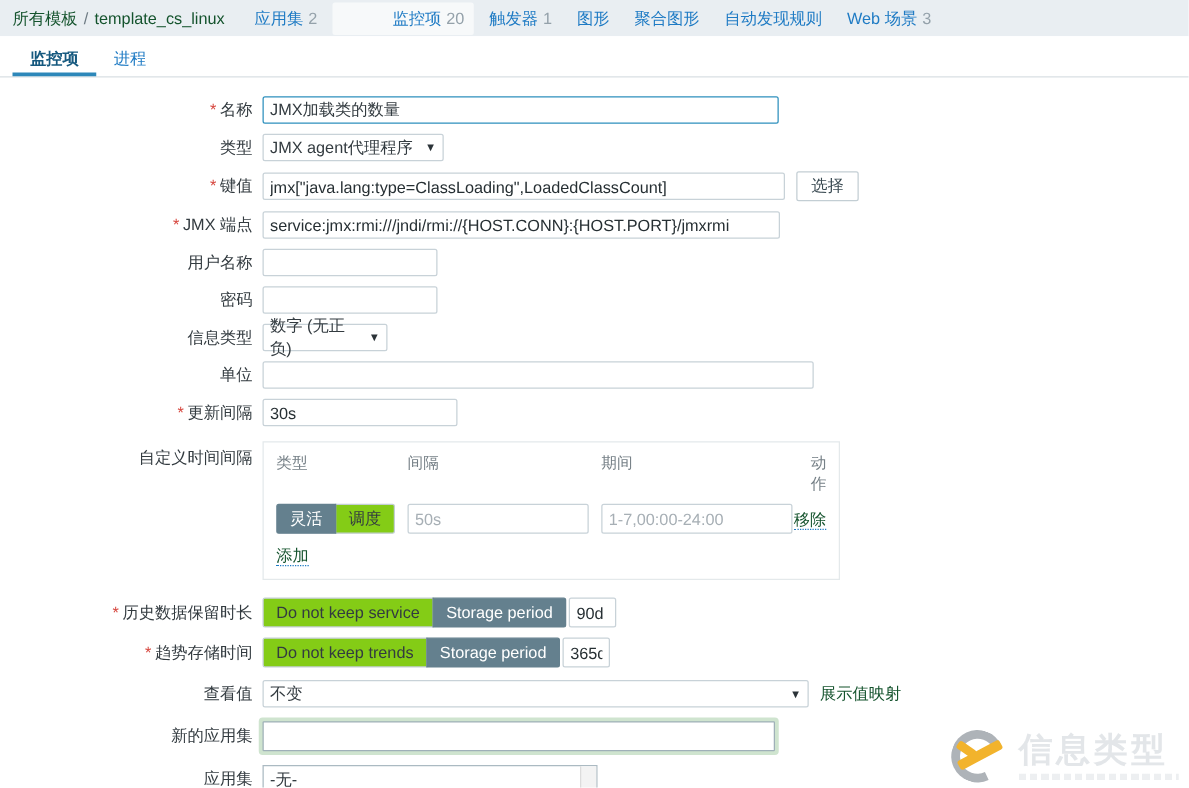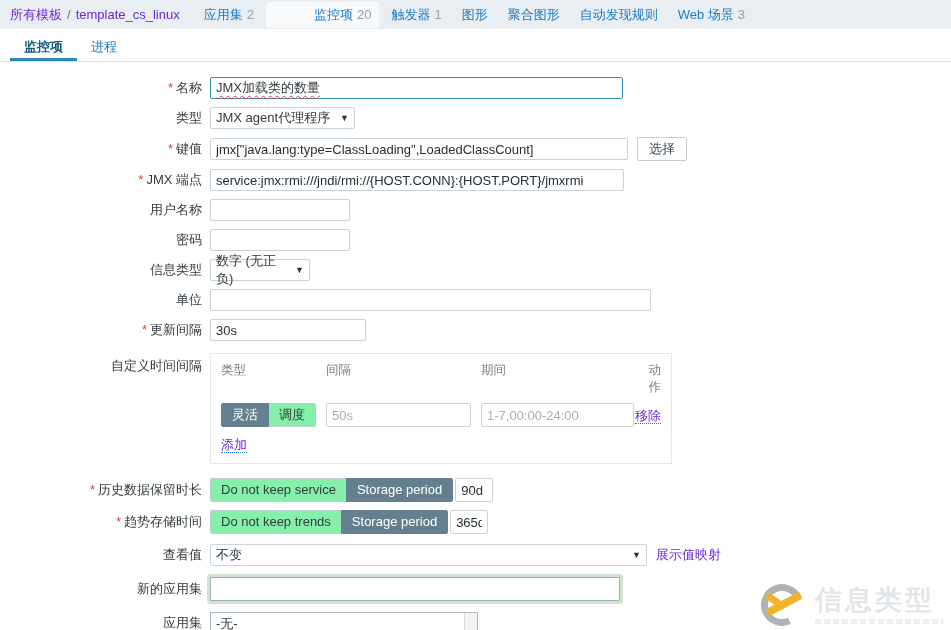--- a/index.html
+++ b/index.html
@@ -2,21 +2,21 @@
 <html><head>
 <meta charset="utf-8">
 <style>
   * { box-sizing: border-box; margin: 0; padding: 0; }
   html,body { width:951px; height:630px; }
   body {
     font-family: "Liberation Sans","DejaVu Sans",sans-serif;
     background:#fff; color:#333b40; overflow:hidden; position:relative;
     font-size:13px;
   }
-  a { text-decoration:none; color:#6d28d9; cursor:pointer; }
+  a { text-decoration:none; color:#14532d; cursor:pointer; }
 
   
   .topnav {
     background:#e9eef2; height:29px; display:flex; align-items:center;
     padding:0 10px; white-space:nowrap;
   }
   .crumb-sep { color:#6d7a83; margin:0 5px; }
   .navlist { display:flex; margin-left:16px; align-items:flex-start; }
   .navitem { padding:4px 8px; margin-right:4px; border-radius:2px; color:#1f7bc4; }
   .navitem.active { background:#f7f9fa;padding-left:48px; }
@@ -37,37 +37,37 @@
   .txt {
     height:22px; border:1px solid #c8d2d8; border-radius:2px; padding:0 5px;
     font-size:13px; color:#262f33; font-family:inherit; background:#fff; outline:none;
   }
   .txt::placeholder { color:#a7afb5; }
   .inputlike {
     height:22px; border:1px solid #2e90bd; border-radius:2px; padding:0 5px;
     display:flex; align-items:center; background:#fff;
   }
   .squiggle {
-    text-decoration:underline; text-decoration-style:wavy;
+    text-decoration-style:wavy;
     text-decoration-color:#e04438; text-decoration-thickness:1px; text-underline-offset:3px;
   }
   .select {
     height:22px; border:1px solid #c8d2d8; border-radius:2px; background:#fff;
     display:flex; align-items:center; justify-content:space-between; padding:0 5px;
   }
   .caret { font-size:9px; color:#2b3338; margin-left:8px; flex:none; }
 
   .btn {
     height:24px; padding:0 11px; border:1px solid #c3ced4; border-radius:2px;
     background:#fff; color:#3a4a52; font-size:13px; font-family:inherit; cursor:pointer;
   }
 
   .seg { display:flex; }
   .seg .opt {
-    border:1px solid #c3ced4; background:#86efac; padding:0 10px; height:24px;
+    border:1px solid #c3ced4; background:#84cc16; padding:0 10px; height:24px;
     line-height:22px; color:#333b40; cursor:pointer;
   }
   .seg .opt + .opt { margin-left:-1px; }
   .seg .opt:first-child { border-radius:2px 0 0 2px; }
   .seg .opt:last-child { border-radius:0 2px 2px 0; }
   .seg .opt.on { background:#64808e; border-color:#64808e; color:#fff; position:relative; }
 
   
   .cblock { border:1px solid #e4e9eb; width:462px; padding:8px 10px 10px; }
   .chead { display:flex; color:#768087; font-size:12.5px; margin-bottom:7px; }

